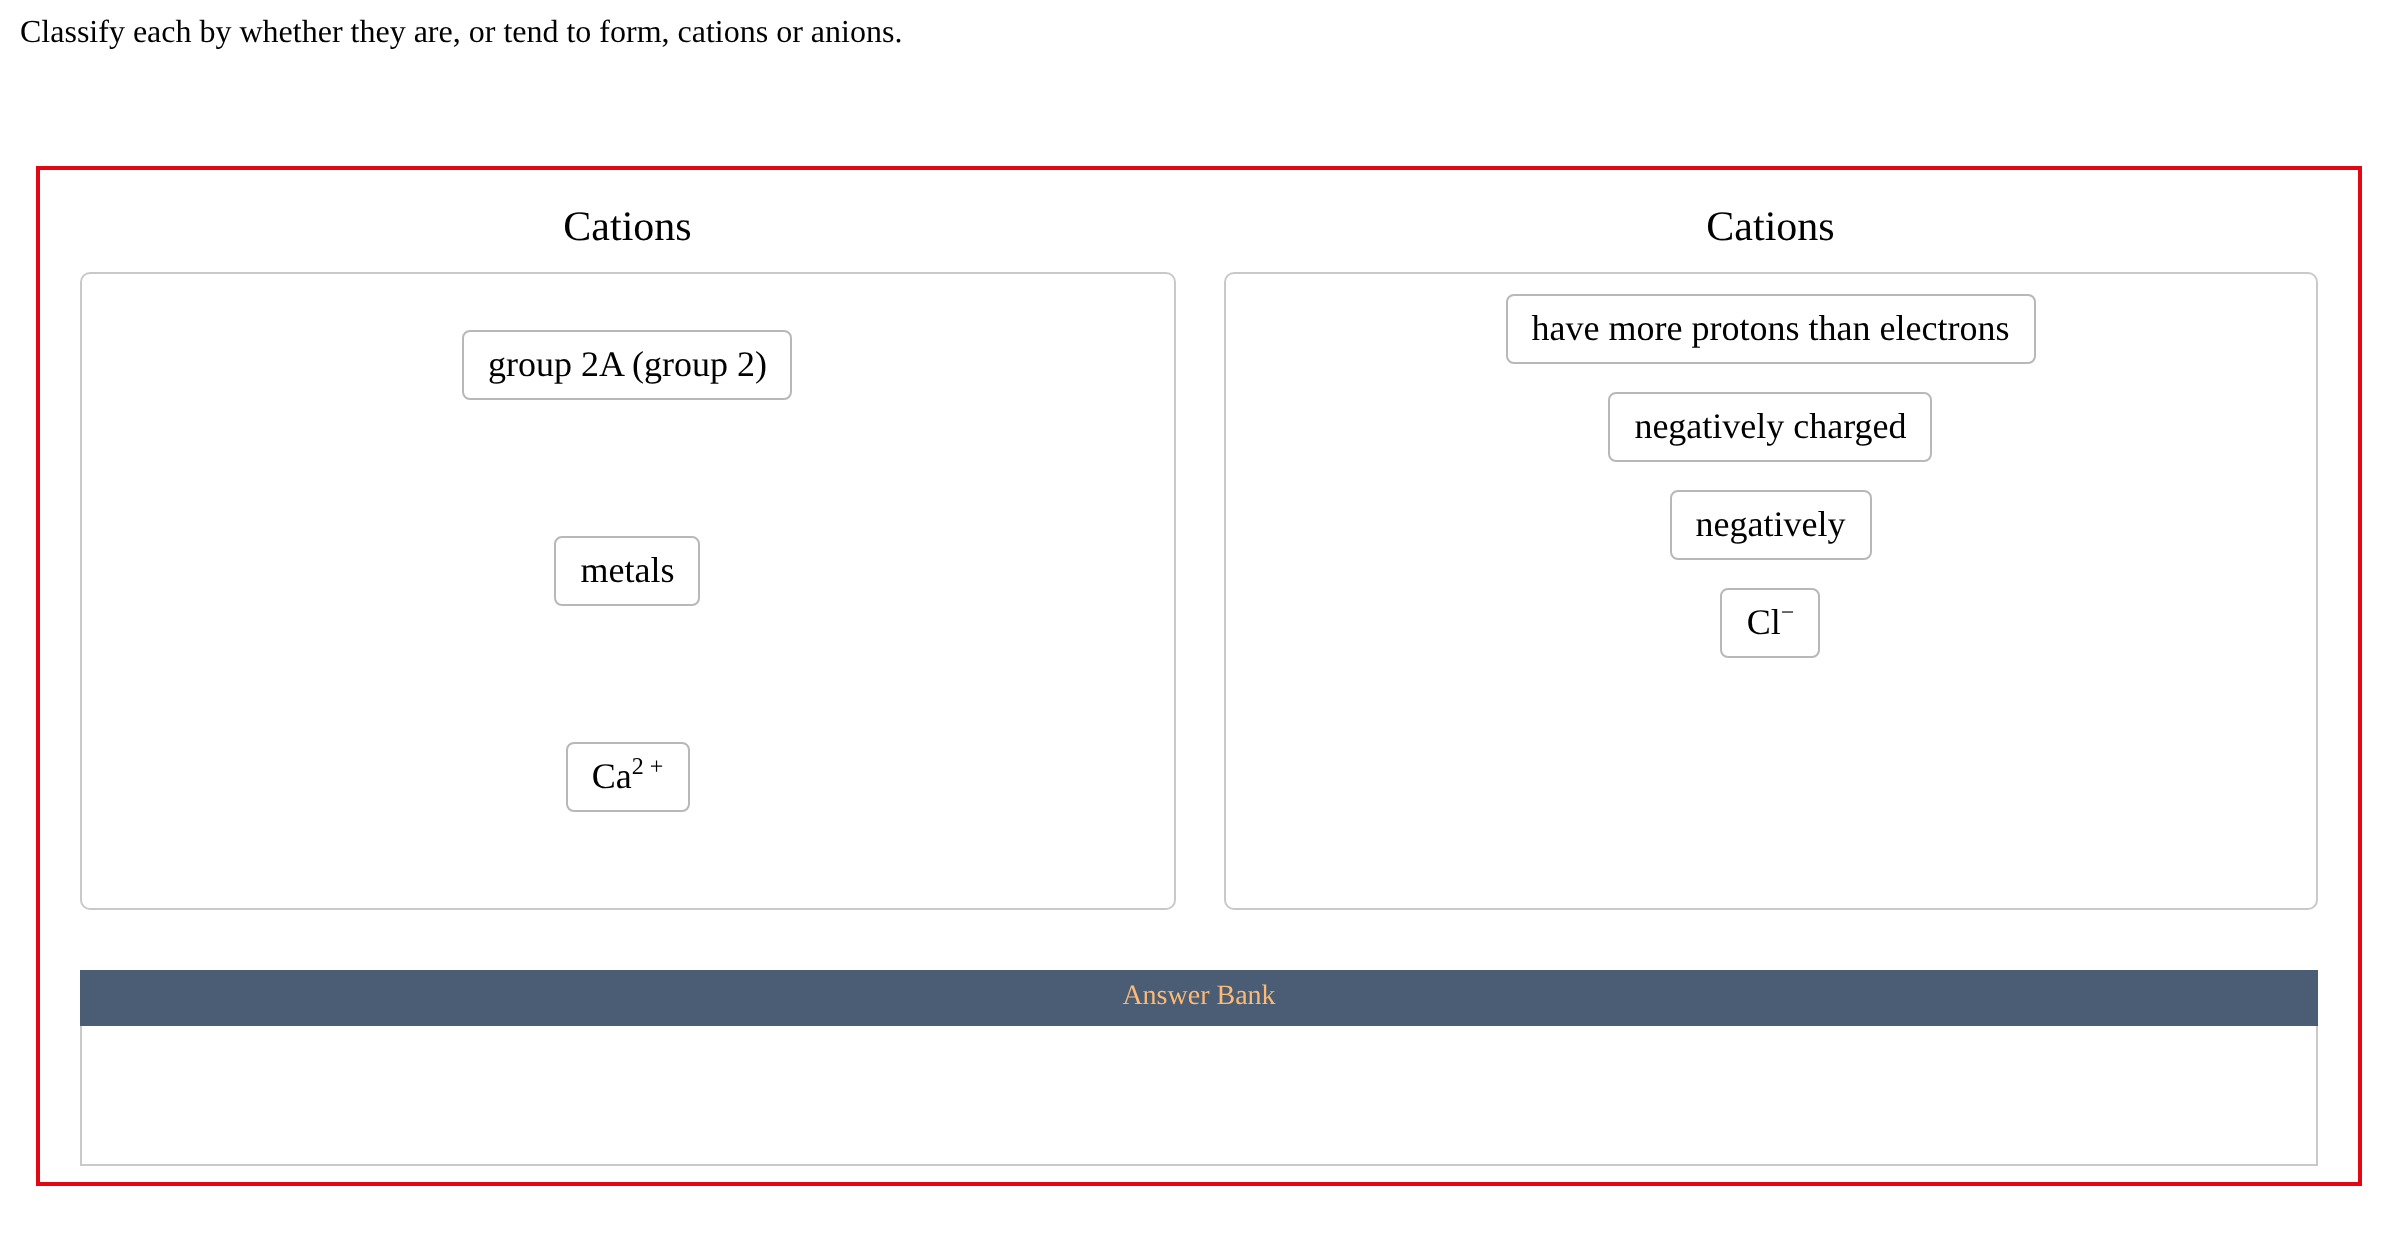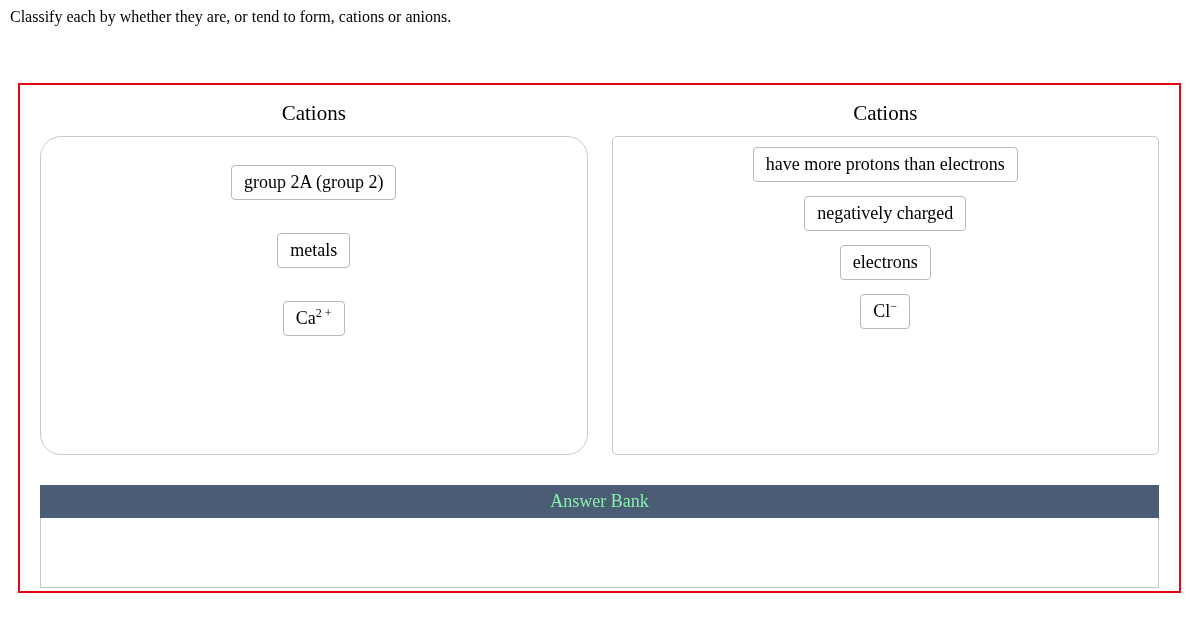--- a/index.html
+++ b/index.html
@@ -46,44 +46,44 @@
     flex: 1;
     border: 1px solid #c9c9c9;
     border-radius: 5px;
     padding: 26px 10px;
     display: flex;
     flex-direction: column;
     align-items: center;
     gap: 18px;
     overflow: hidden;
   }
-  .dropzone.cations { gap: 33px; padding-top: 28px; border-radius: 21px; }
+  .dropzone.cations { gap: 68px; padding-top: 28px; }
   .dropzone.anions  { gap: 14px; padding-top: 10px; }
   .chip {
     border: 1px solid #b8b8b8;
     border-radius: 4px;
     background: #fff;
     padding: 6px 12px;
     font-size: 18px;
     white-space: nowrap;
     cursor: grab;
   }
   .chip sup { font-size: 12px; vertical-align: super; line-height: 0; }
   .answer-bank {
     position: absolute;
     left: 20px;
     right: 20px;
     top: 400px;
   }
   .bank-header {
     background: #4a5d75;
-    color: #86efac;
+    color: #fdba74;
     text-align: center;
     padding: 6px 0;
-    font-size: 18px;
+    font-size: 14px;
   }
   .bank-body {
     border: 1px solid #c9c9c9;
     border-top: none;
     height: 70px;
     background: #fff;
   }
 </style>
 </head>
 <body>
@@ -101,21 +101,21 @@
         <div class="chip">metals</div>
         <div class="chip">Ca<sup>2 +</sup></div>
       </div>
     </div>
 
     <div class="col-wrap">
       <div class="col-title">Cations</div>
       <div class="dropzone anions">
         <div class="chip">have more protons than electrons</div>
         <div class="chip">negatively charged</div>
-        <div class="chip">electrons</div>
+        <div class="chip">negatively</div>
         <div class="chip">Cl<sup>−</sup></div>
       </div>
     </div>
 
   </div>
 
   <div class="answer-bank">
     <div class="bank-header">Answer Bank</div>
     <div class="bank-body"></div>
   </div>

